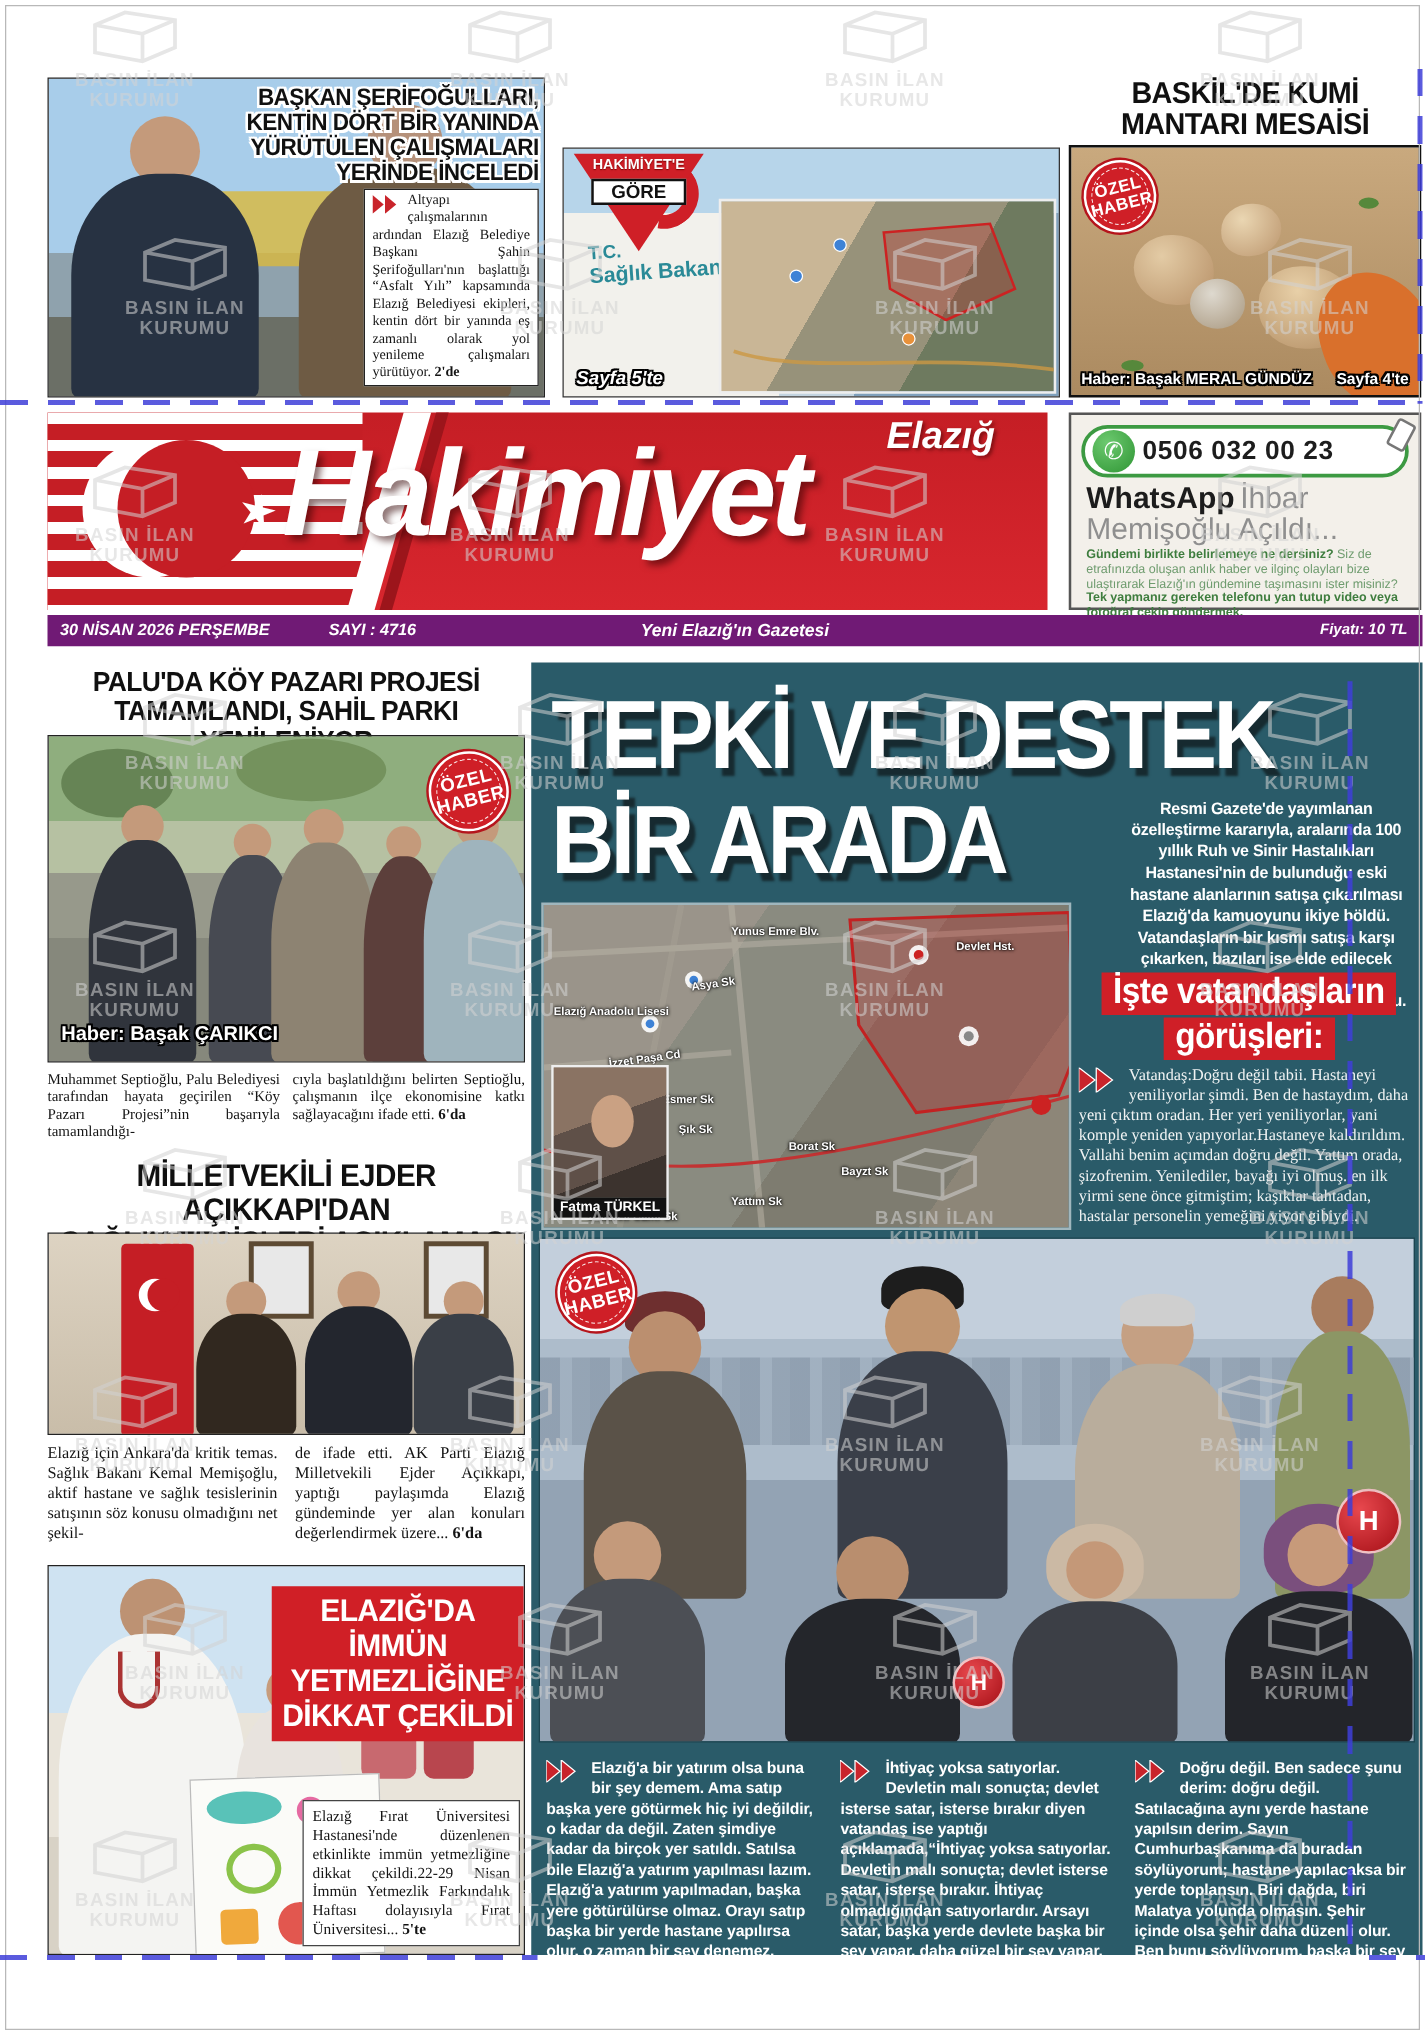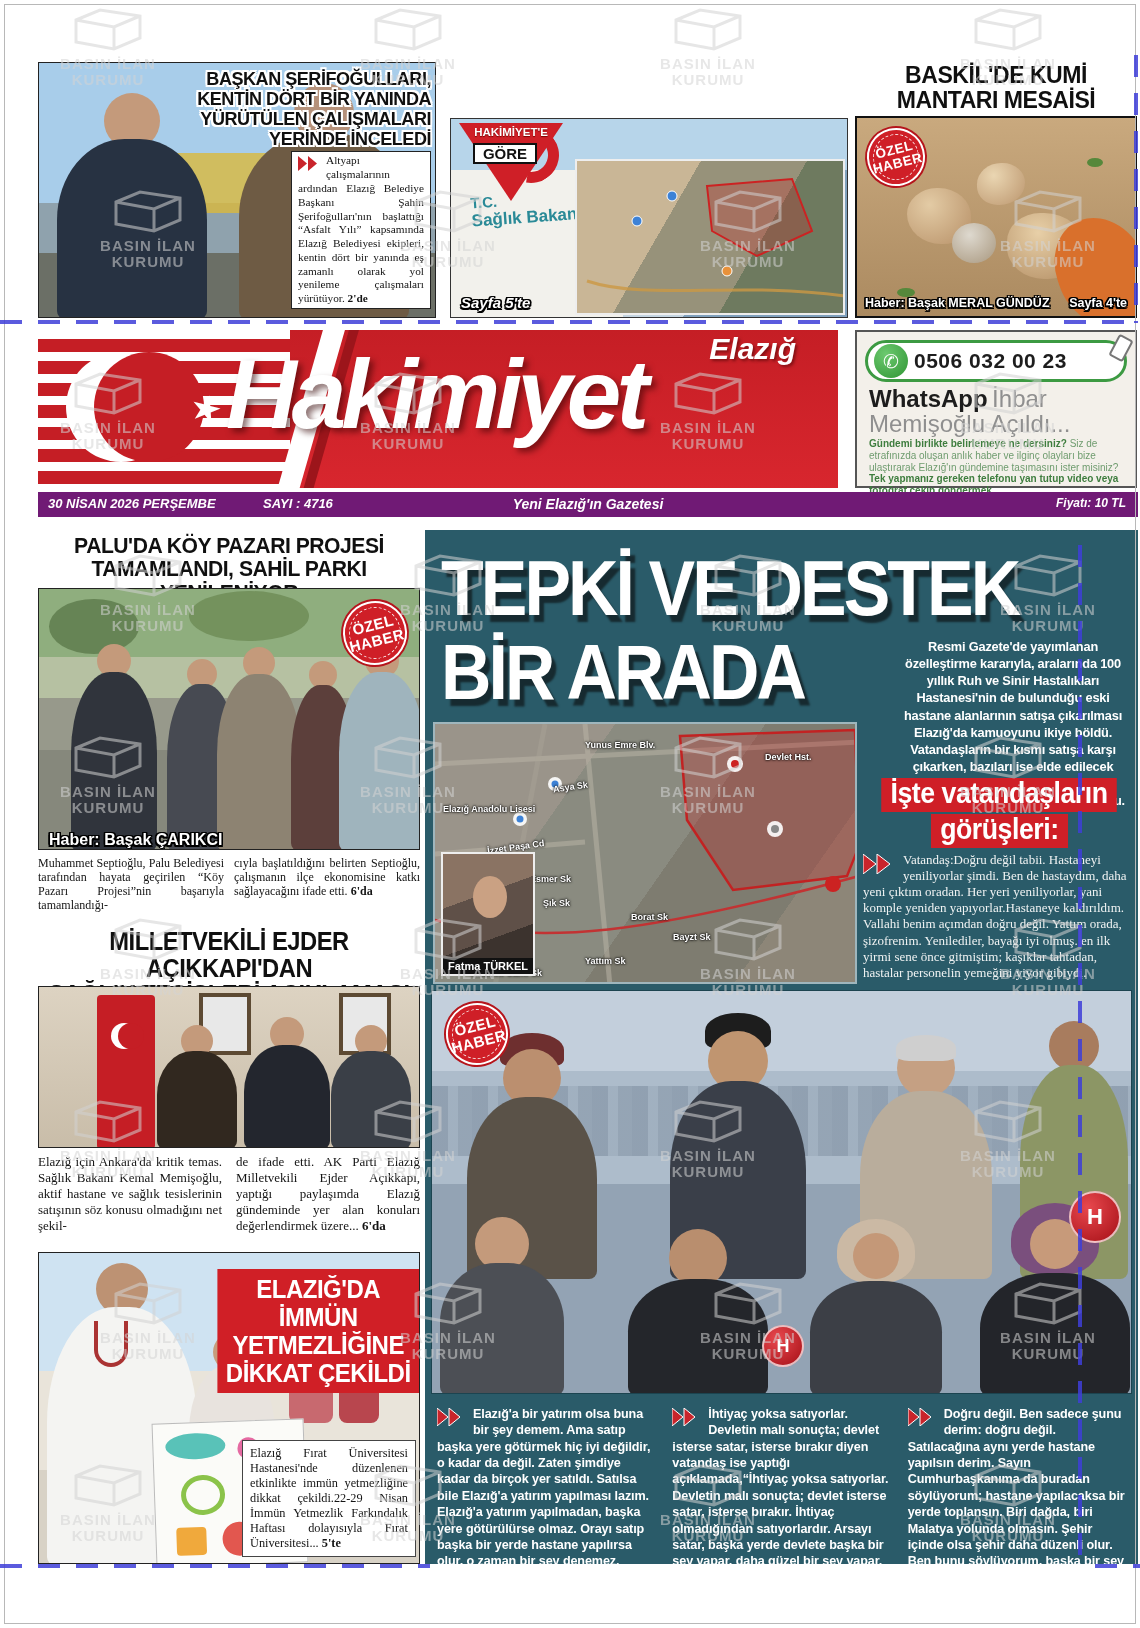--- a/index.html
+++ b/index.html
@@ -75,21 +75,21 @@
   <div class="photo" style="left:0;top:56px;width:398px;height:200px;border:1px solid #333;
               background:linear-gradient(180deg,#b7d5ea 0 26%,transparent 26%),linear-gradient(100deg,#f2f1ec 0 48%,#c3d4e0 48% 62%,#7fa0bc 62%)">
     <div class="abs" style="left:20px;top:72px;color:#2a8a97;font-weight:bold;transform:rotate(-4deg);line-height:1.1">
       <div style="font-size:15px"><span>T.C.</span></div>
       <div style="font-size:17px"><span>Sağlık Bakanlığı</span></div>
     </div>
     <div class="abs" style="left:52px;top:8px;width:56px;height:56px;border:11px solid #cf1f27;border-left-color:transparent;border-radius:50%;transform:rotate(-35deg)"></div>
     <div class="abs" style="left:8px;top:4px;width:104px;height:92px;z-index:4">
       <div class="abs" style="left:0;top:0;width:0;height:0;border-left:52px solid transparent;border-right:52px solid transparent;border-top:78px solid #cf1f27"></div>
       <div class="abs" style="left:6px;top:3px;width:92px;text-align:center;color:#fff;font-weight:bold;font-size:11.5px;text-shadow:0 1px 1px #700">HAKİMİYET'E</div>
-      <div class="abs" style="left:14px;top:20px;width:64px;background:#fff;border:2px solid #111;text-align:center;font-weight:bold;font-size:15px;color:#111">GÖRE</div>
+      <div class="abs" style="left:14px;top:20px;width:76px;background:#fff;border:2px solid #111;text-align:center;font-weight:bold;font-size:15px;color:#111">GÖRE</div>
     </div>
     <div class="photo" style="right:2px;bottom:2px;width:270px;height:156px;border:2px solid #eee;
                 background:linear-gradient(120deg,#c9b696 0 35%,#97927a 35% 65%,#6e7a5f 65%)">
       <svg class="abs" style="left:0;top:0" width="270" height="156" viewBox="0 0 270 156">
         <polygon points="130,25 215,18 235,70 180,95 135,70" fill="rgba(200,40,40,.30)" stroke="#c22" stroke-width="2"></polygon>
         <path d="M10,120 C70,140 160,120 268,135" fill="none" stroke="#c94" stroke-width="3" opacity=".8"></path>
         <circle cx="60" cy="60" r="5" fill="#3d82d6" stroke="#fff"></circle>
           <circle cx="150" cy="110" r="5" fill="#e8913a" stroke="#fff"></circle>
           <circle cx="95" cy="35" r="5" fill="#3d82d6" stroke="#fff"></circle>
       </svg>
@@ -196,21 +196,21 @@
     </div>
   <div class="fig" style="left:300px;top:55px;width:86px;height:207px">
       <span class="hd" style="width:34px;height:34px"></span>
       <span class="bd" style="top:28px;background:#9fb4bd"></span>
     </div>
   <div class="stamp" style="right:12px;top:12px">
     <i></i>
       <span>ÖZEL</span>
       <span>HABER</span>
   </div>
-  <div class="abs ob" style="left:10px;bottom:0;color:#fff;font-weight:bold;font-size:16px">Haber: Başak ÇARIKCI</div>
+  <div class="abs ob" style="left:10px;bottom:12px;color:#fff;font-weight:bold;font-size:16px">Haber: Başak ÇARIKCI</div>
 </div>
 <div class="abs" style="left:38px;top:856px;width:382px;display:flex;gap:10px">
   <div class="serif" style="flex:1;font-size:12px;line-height:1.18">Muhammet Septioğlu, Palu Belediyesi tarafından hayata geçirilen “Köy Pazarı Projesi”nin başarıyla tamamlandığı-</div>
   <div class="serif" style="flex:1;font-size:12px;line-height:1.18">
     <span>cıyla başlatıldığını belirten Septioğlu, çalışmanın ilçe ekonomisine katkı sağlayacağını ifade etti.</span>
     <span class="ref">6'da</span>
   </div>
 </div>
 
 <div class="abs hl" style="left:38px;top:928px;width:382px;text-align:center;font-size:25px;transform:scaleX(.95)">

